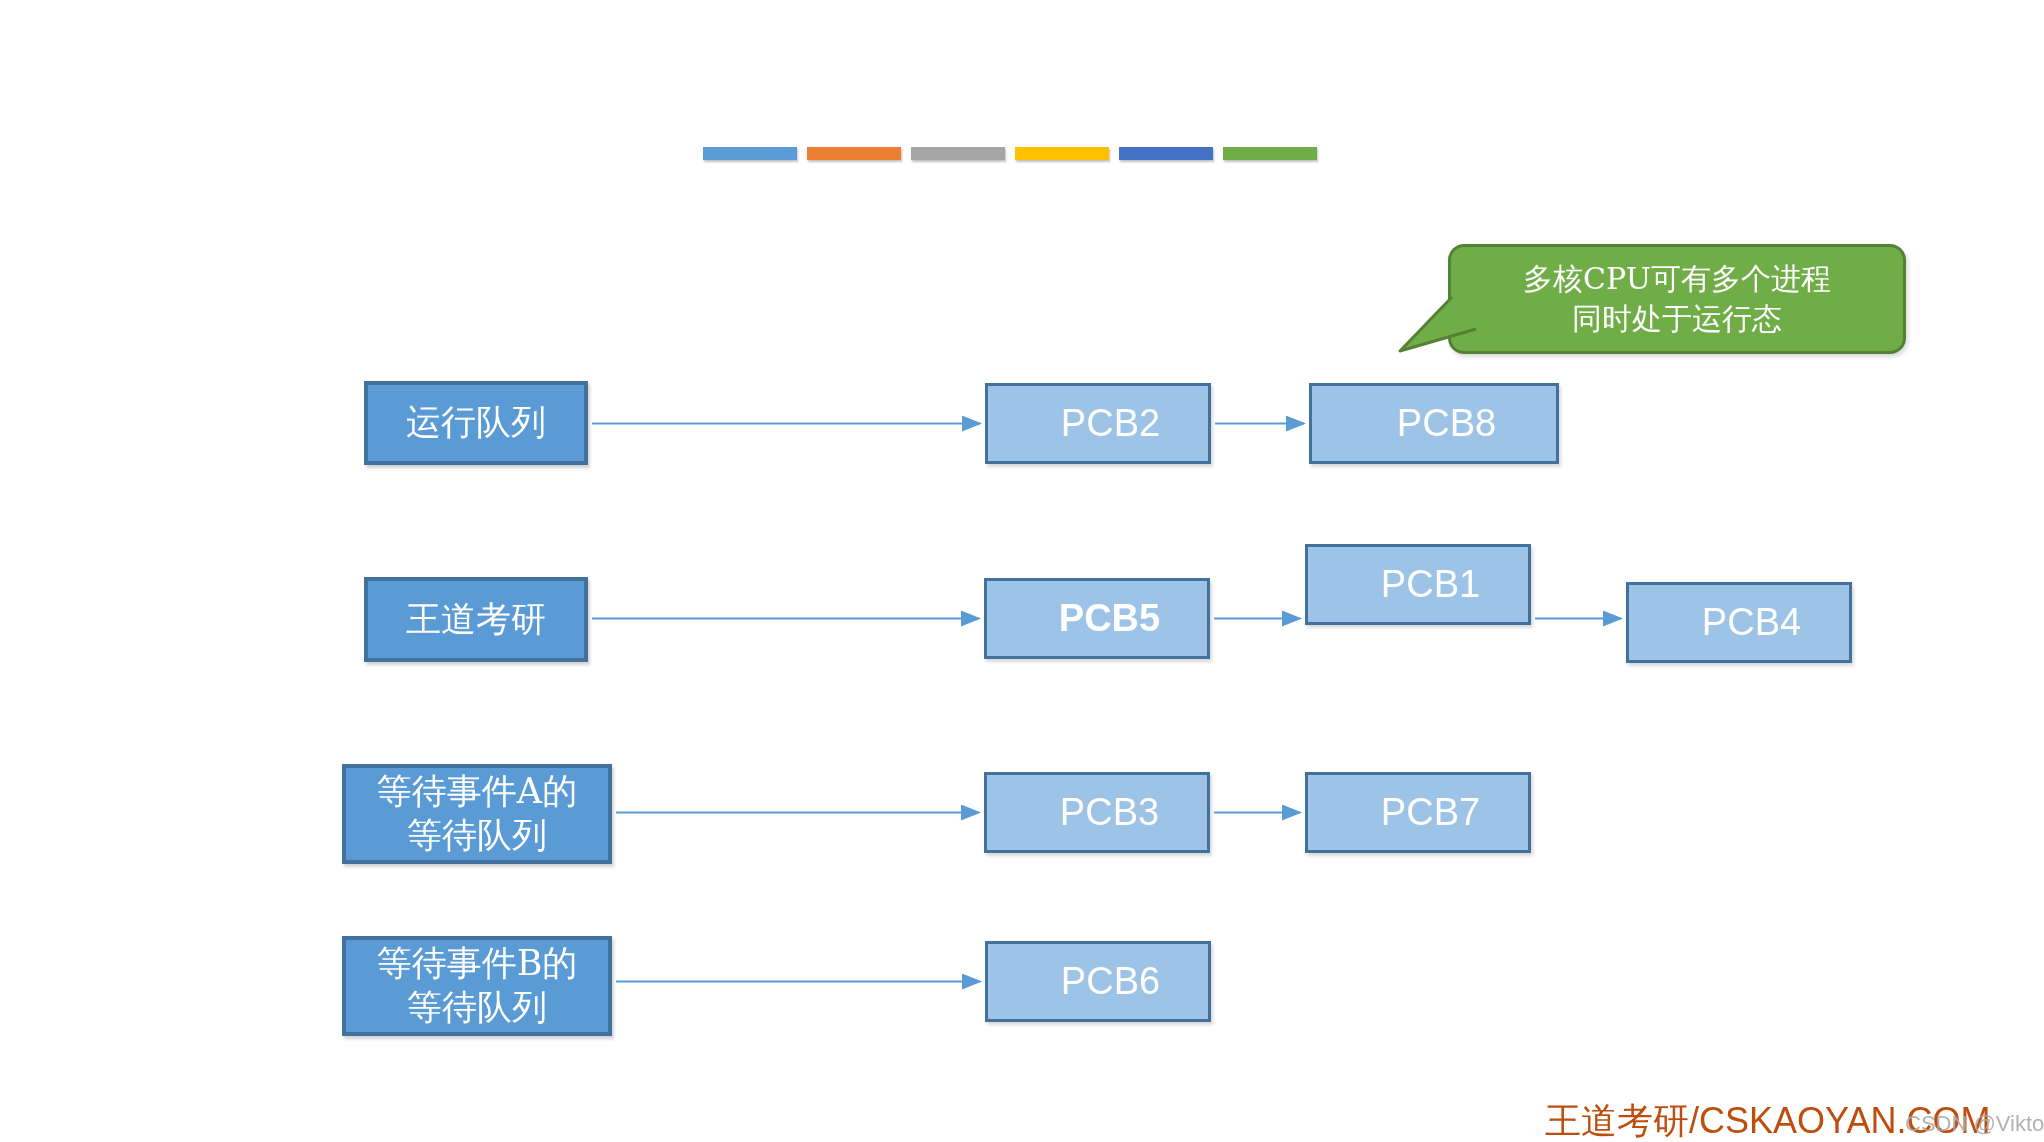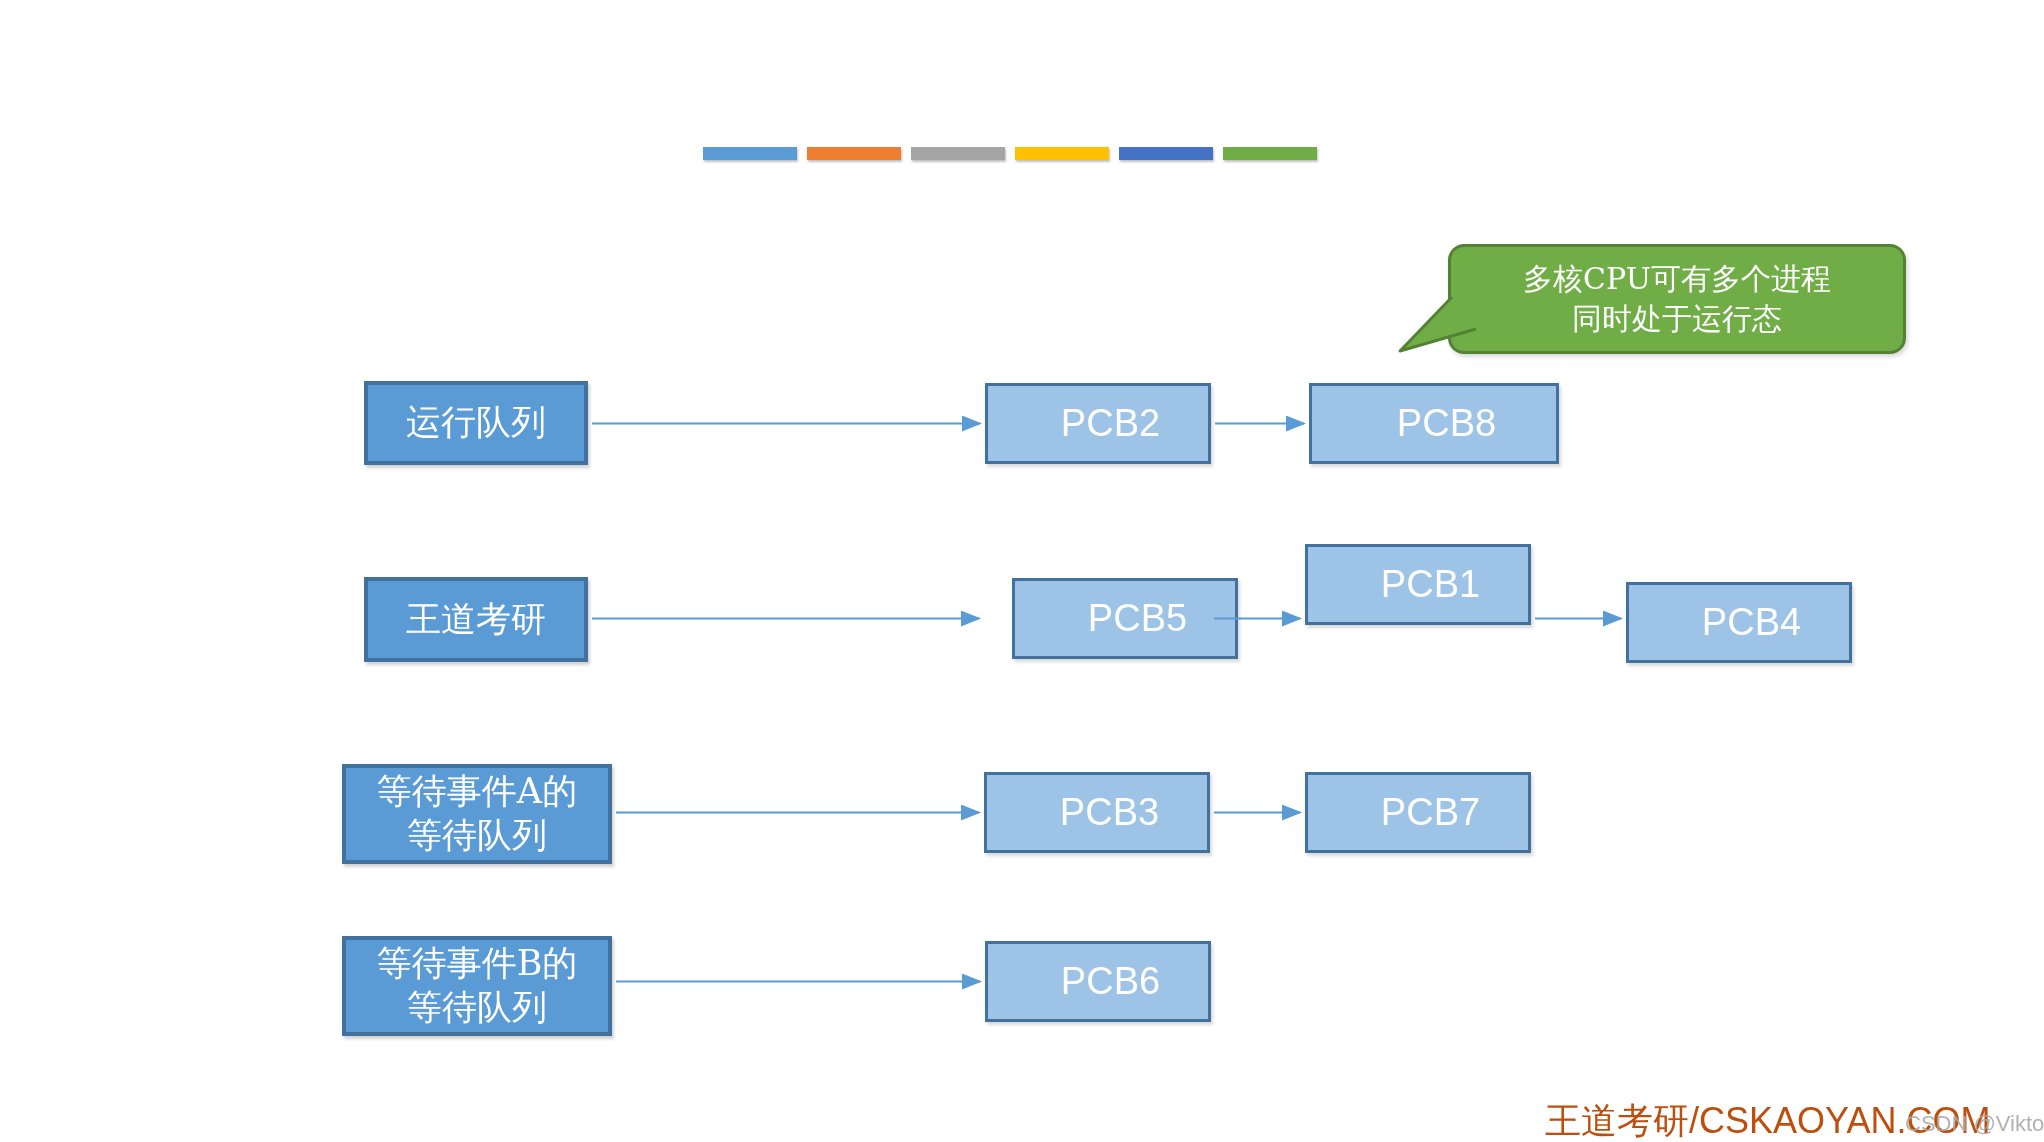--- a/index.html
+++ b/index.html
@@ -135,21 +135,21 @@
   <svg class="callout-tail" viewBox="0 0 95 65">
     <polygon id="tail-fill" points="8,58 60,4 84,36" stroke="none" fill="#70AD47"></polygon>
     <polyline id="tail-edge" points="60,4 8,58 84,36" fill="none" stroke-width="3" stroke-linejoin="round" stroke="#548235"></polyline>
   </svg>
 
   <div id="diagram">
       <div class="qbox" style="left: 364px; top: 381px; width: 224px; height: 84px;">运行队列</div>
       <div class="pcb" style="left: 985px; top: 383px; width: 226px; height: 81px;">PCB2</div>
       <div class="pcb" style="left: 1309px; top: 383px; width: 250px; height: 81px;">PCB8</div>
       <div class="qbox" style="left: 364px; top: 577px; width: 224px; height: 85px;">王道考研</div>
-      <div class="pcb" style="left: 1012px; top: 578px; width: 226px; height: 81px;">PCB5</div>
+      <div class="pcb" style="left: 984px; top: 578px; width: 226px; height: 81px; font-weight: bold;">PCB5</div>
       <div class="pcb" style="left: 1305px; top: 544px; width: 226px; height: 81px;">PCB1</div>
       <div class="pcb" style="left: 1626px; top: 582px; width: 226px; height: 81px;">PCB4</div>
       <div class="qbox" style="left: 342px; top: 764px; width: 270px; height: 100px;">等待事件A的
 等待队列</div>
       <div class="pcb" style="left: 984px; top: 772px; width: 226px; height: 81px;">PCB3</div>
       <div class="pcb" style="left: 1305px; top: 772px; width: 226px; height: 81px;">PCB7</div>
       <div class="qbox" style="left: 342px; top: 936px; width: 270px; height: 100px;">等待事件B的
 等待队列</div>
       <div class="pcb" style="left: 985px; top: 941px; width: 226px; height: 81px;">PCB6</div>
     </div>

